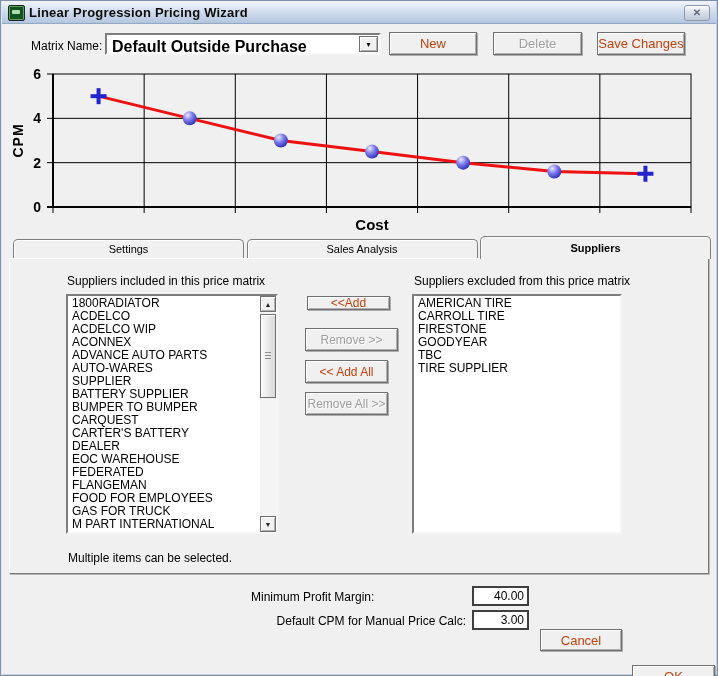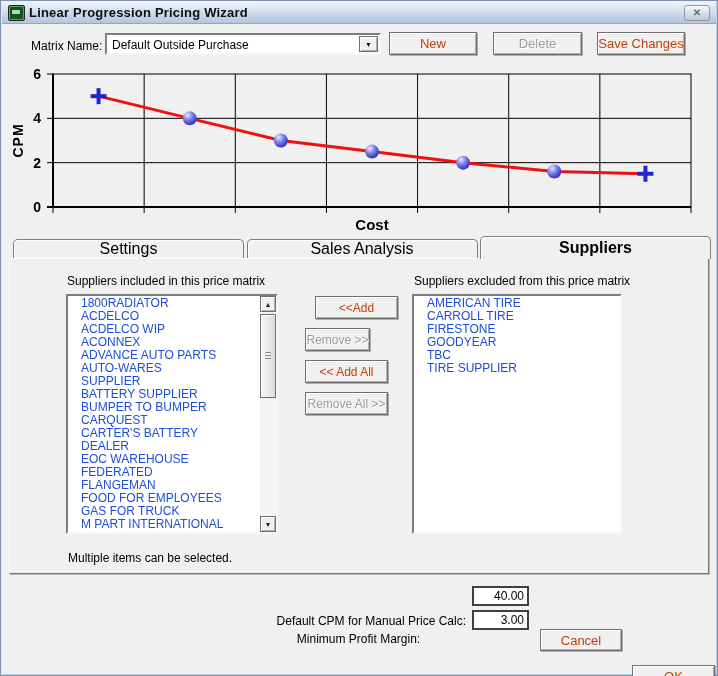--- a/index.html
+++ b/index.html
@@ -34,74 +34,74 @@
     box-shadow:inset 1px 1px 0 #ffffff, inset -1px -1px 0 #b0b0b0, 1px 1px 0 rgba(90,90,90,.45);
     font-size:13px;color:#c2410c;display:flex;align-items:center;justify-content:center;
     white-space:nowrap;overflow:hidden;cursor:default;}
   .btn.small{font-size:12px;}
   .btn.disabled{color:#9d9d9d;text-shadow:1px 1px 0 #ffffff;}
   .sunken{background:#fff;border:2px solid;border-color:#7d7d7d #f6f6f6 #f6f6f6 #7d7d7d;box-sizing:border-box;}
 
   
   #matrix-label{left:30px;top:38px;}
   #combo{position:absolute;left:104px;top:32px;width:276px;height:22px;}
-  #combo .combo-text{position:absolute;left:5px;top:3px;font-size:12px;white-space:nowrap;}
+  #combo .combo-text{position:absolute;left:5px;top:3px;font-size:16px;white-space:nowrap;font-weight:bold;}
   #combo .combo-btn{position:absolute;right:1px;top:1px;width:17px;bottom:1px;background:#f0f0f0;
     border:1px solid #6f6f6f;box-shadow:inset 1px 1px 0 #fff, inset -1px -1px 0 #b0b0b0;
     display:flex;align-items:center;justify-content:center;}
   #combo .combo-btn span{font-size:7px;color:#111;line-height:1;}
   #btn-new{left:388px;top:31px;width:88px;height:23px;}
   #btn-delete{left:492px;top:31px;width:89px;height:23px;}
   #btn-save{left:596px;top:31px;width:88px;height:23px;}
 
   
   #chart{position:absolute;left:8px;top:58px;width:702px;height:176px;}
 
   
   .tab{position:absolute;top:238px;height:19px;box-sizing:border-box;background:#f0f0f0;
     border:1px solid #7e7e7e;border-bottom:none;border-radius:5px 5px 0 0;
-    box-shadow:inset 1px 1px 0 #ffffff;font-size:16px;z-index:2;
+    box-shadow:inset 1px 1px 0 #ffffff;font-size:11px;z-index:2;
     display:flex;align-items:center;justify-content:center;cursor:default;}
   .tab.active{top:235px;height:23px;font-weight:bold;z-index:4;}
   #panel{position:absolute;left:8px;top:257px;width:700px;height:316px;box-sizing:border-box;
     background:#f0f0f0;border:1px solid;border-color:#fdfdfd #787878 #787878 #fdfdfd;
     box-shadow:1px 1px 0 #b9b9b9;z-index:1;}
 
   
   .listbox{position:absolute;background:#fff;border:2px solid;
     border-color:#7d7d7d #f6f6f6 #f6f6f6 #7d7d7d;box-sizing:border-box;overflow:hidden;}
   #list-included{left:56px;top:35px;width:212px;height:240px;}
   #list-excluded{left:402px;top:35px;width:210px;height:240px;}
   .list-items{position:absolute;left:0;top:1px;right:0;bottom:0;}
   #list-included .list-items{right:16px;}
-  .list-item{height:13px;line-height:13px;font-size:12px;padding-left:13px;white-space:nowrap;color:#1d4ed8;}
+  .list-item{height:13px;line-height:13px;font-size:12px;padding-left:4px;white-space:nowrap;color:#000000;}
 
   .scrollbar{position:absolute;top:0;right:0;bottom:0;width:16px;background:#f4f4f4;}
   .sb-btn{position:absolute;left:0;width:16px;height:16px;box-sizing:border-box;background:#f0f0f0;
     border:1px solid #6f6f6f;box-shadow:inset 1px 1px 0 #fff, inset -1px -1px 0 #b0b0b0;
     display:flex;align-items:center;justify-content:center;}
   .sb-btn span{font-size:7px;color:#222;line-height:1;}
   .sb-up{top:0;}
   .sb-down{bottom:0;}
   .sb-thumb{position:absolute;left:0;top:18px;width:16px;height:84px;box-sizing:border-box;
     background:linear-gradient(90deg,#fbfbfb,#d9d9d9);border:1px solid #6f6f6f;
     box-shadow:inset 1px 1px 0 #fff;}
   .sb-grip{position:absolute;left:4px;right:4px;top:50%;margin-top:-4px;height:8px;
     background:repeating-linear-gradient(#8e8e8e 0 1px, transparent 1px 3px);}
 
-  #btn-add{left:305px;top:37px;width:83px;height:23px;}
-  #btn-remove{left:295px;top:69px;width:65px;height:23px;}
+  #btn-add{left:297px;top:37px;width:83px;height:14px;}
+  #btn-remove{left:295px;top:69px;width:93px;height:23px;}
   #btn-addall{left:295px;top:101px;width:83px;height:23px;}
   #btn-removeall{left:295px;top:133px;width:83px;height:23px;}
   #hint{left:58px;top:292px;}
   #inc-label{left:57px;top:15px;}
   #exc-label{left:404px;top:15px;}
 
   
-  #min-label{left:250px;top:589px;width:215px;text-align:center;margin-top:42px;}
+  #min-label{left:250px;top:589px;width:215px;text-align:left;}
   #cpm-label{left:230px;top:613px;width:235px;text-align:right;}
   .field{position:absolute;background:#fff;border:2px solid #3f3f3f;box-sizing:border-box;
     font-family:"Liberation Sans",sans-serif;font-size:12px;text-align:right;padding:0 3px;color:#000;}
   #min-input{left:471px;top:585px;width:57px;height:20px;}
   #cpm-input{left:471px;top:609px;width:57px;height:20px;}
   #btn-cancel{left:539px;top:628px;width:82px;height:22px;}
   #btn-ok{left:631px;top:664px;width:83px;height:22px;}
 </style>
 </head>
 <body>

